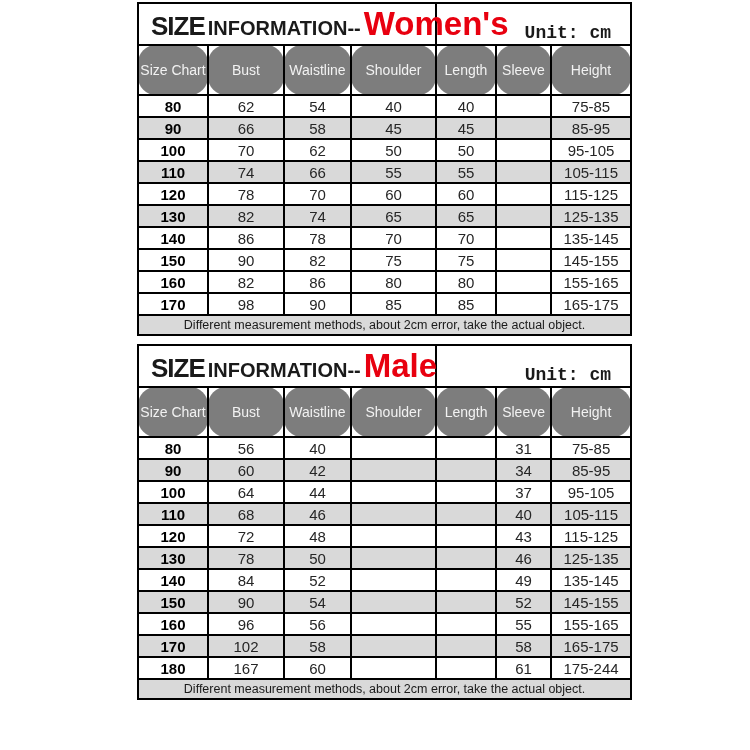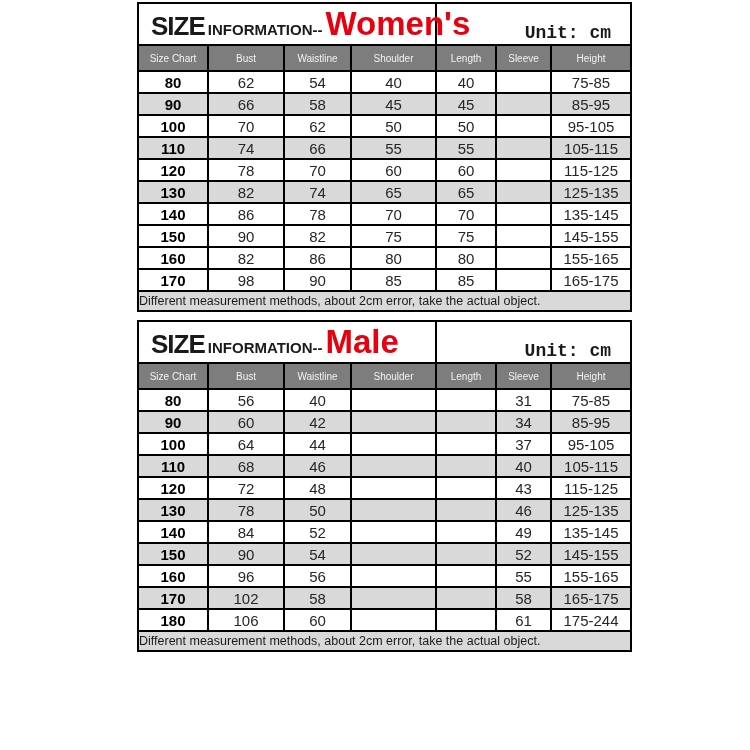--- a/index.html
+++ b/index.html
@@ -34,58 +34,60 @@
   
   .title-cell{
     height:42px;
     background:#fff;
     text-align:left;
     vertical-align:middle;
     padding:0 0 0 12px;
   }
   .title-flex{display:flex;align-items:baseline;gap:3px;white-space:nowrap;}
   .t-size{font-size:26px;font-weight:bold;color:var(--title-text);letter-spacing:-1px;}
-  .t-info{font-size:15px;font-weight:bold;color:var(--title-text);letter-spacing:0;}
+  .t-info{font-size:20px;font-weight:bold;color:var(--title-text);letter-spacing:0;}
   .t-group{font-size:33px;font-weight:bold;color:var(--highlight-red);letter-spacing:0;}
   .unit-cell{
     background:#fff;
     vertical-align:bottom;
     text-align:right;
     font-family:"Liberation Mono", monospace;
     font-weight:bold;
     font-size:18px;
     color:var(--title-text);
     padding:0 19px 1px 0;
   }
   
   .header-row th{
     background:var(--header-bg);
     color:var(--header-text);
     font-weight:normal;
-    font-size:10px;
-    height:26px;
+    font-size:14px;
+    height:50px;
     text-align:center;
     vertical-align:middle;
+    border-radius:18px;
   }
   
   tbody.grid-body td{
     height:22px;
     text-align:center;
     vertical-align:middle;
     font-size:15px;
     color:var(--cell-text);
     padding:0;
     background:#fff;
   }
   tbody.grid-body td.size-cell{font-weight:bold;color:#000;}
   tbody.grid-body tr.shaded td{background:var(--row-alt-bg);}
   
   .note-cell{
     background:var(--note-bg);
     height:20px;
+    text-align:center;
     vertical-align:middle;
     font-size:12.5px;
     color:var(--title-text);
     padding:2px 0;
   }
 </style>
 </head>
 <body>
 
 <div class="page">
@@ -340,21 +342,21 @@
             <td class="size-cell">170</td>
             <td>102</td>
             <td>58</td>
             <td></td>
             <td></td>
             <td>58</td>
             <td>165-175</td>
           </tr>
           <tr>
             <td class="size-cell">180</td>
-            <td>106</td>
+            <td>167</td>
             <td>60</td>
             <td></td>
             <td></td>
             <td>61</td>
             <td>175-244</td>
           </tr>
         </tbody>
       <tfoot>
         <tr>
           <td class="note-cell" colspan="7">Different measurement methods, about 2cm error, take the actual object.</td>

